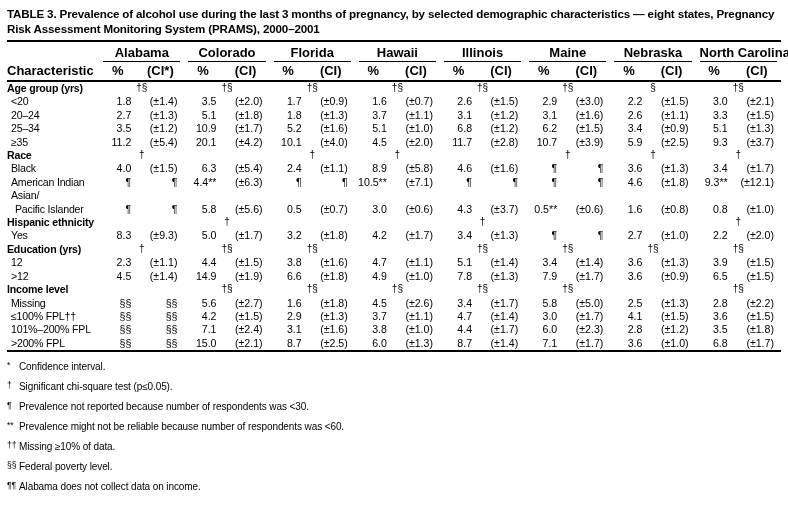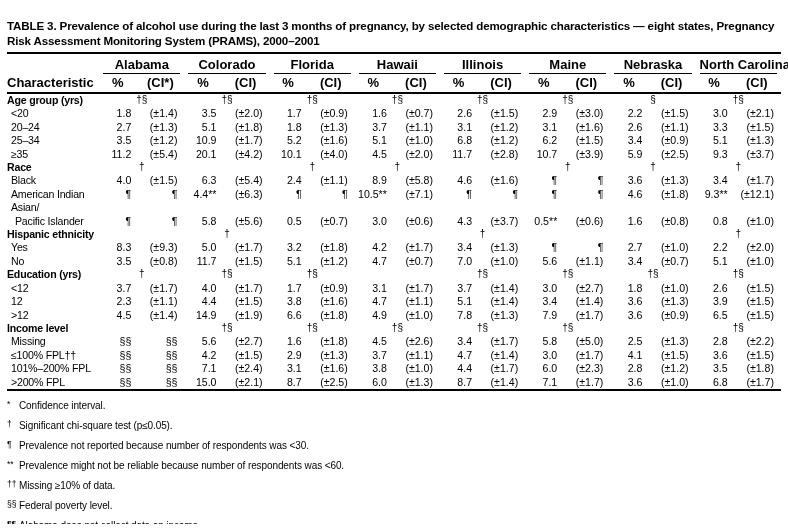--- a/index.html
+++ b/index.html
@@ -5,21 +5,21 @@
   html, body {
     margin: 0; padding: 0;
     background: #ffffff;
     color: #000000;
     font-family: "Liberation Sans", sans-serif;
   }
   .page {
     width: 788px;
     height: 524px;
     box-sizing: border-box;
-    padding: 18px 7px 0 7px;
+    padding: 6px 7px 0 7px;
     overflow: hidden;
   }
   .title {
     font-weight: bold;
     font-size: 11.6px;
     line-height: 15px;
     letter-spacing: -0.15px;
     border-bottom: 2px solid #000;
     padding-bottom: 4px;
   }
@@ -342,67 +342,29 @@
           <td class="pct">3.4</td>
           <td class="ci">(±1.3)</td>
           <td class="pct">¶</td>
           <td class="ci">¶</td>
           <td class="pct">2.7</td>
           <td class="ci">(±1.0)</td>
           <td class="pct">2.2</td>
           <td class="ci">(±2.0)</td>
         </tr>
         <tr>
-          <td class="lbl">No</td>
-          <td class="pct">3.5</td>
-          <td class="ci">(±0.8)</td>
-          <td class="pct">11.7</td>
-          <td class="ci">(±1.5)</td>
-          <td class="pct">5.1</td>
-          <td class="ci">(±1.2)</td>
-          <td class="pct">4.7</td>
-          <td class="ci">(±0.7)</td>
-          <td class="pct">7.0</td>
-          <td class="ci">(±1.0)</td>
-          <td class="pct">5.6</td>
-          <td class="ci">(±1.1)</td>
-          <td class="pct">3.4</td>
-          <td class="ci">(±0.7)</td>
-          <td class="pct">5.1</td>
-          <td class="ci">(±1.0)</td>
-        </tr>
-        <tr>
           <td class="lbl sec">Education (yrs)</td>
           <td class="marker" colspan="2"><span>†</span></td>
           <td class="marker" colspan="2"><span>†§</span></td>
           <td class="marker" colspan="2"><span>†§</span></td>
           <td class="marker" colspan="2"><span></span></td>
           <td class="marker" colspan="2"><span>†§</span></td>
           <td class="marker" colspan="2"><span>†§</span></td>
           <td class="marker" colspan="2"><span>†§</span></td>
           <td class="marker" colspan="2"><span>†§</span></td>
-        </tr>
-        <tr>
-          <td class="lbl">&lt;12</td>
-          <td class="pct">3.7</td>
-          <td class="ci">(±1.7)</td>
-          <td class="pct">4.0</td>
-          <td class="ci">(±1.7)</td>
-          <td class="pct">1.7</td>
-          <td class="ci">(±0.9)</td>
-          <td class="pct">3.1</td>
-          <td class="ci">(±1.7)</td>
-          <td class="pct">3.7</td>
-          <td class="ci">(±1.4)</td>
-          <td class="pct">3.0</td>
-          <td class="ci">(±2.7)</td>
-          <td class="pct">1.8</td>
-          <td class="ci">(±1.0)</td>
-          <td class="pct">2.6</td>
-          <td class="ci">(±1.5)</td>
         </tr>
         <tr>
           <td class="lbl">12</td>
           <td class="pct">2.3</td>
           <td class="ci">(±1.1)</td>
           <td class="pct">4.4</td>
           <td class="ci">(±1.5)</td>
           <td class="pct">3.8</td>
           <td class="ci">(±1.6)</td>
           <td class="pct">4.7</td>

